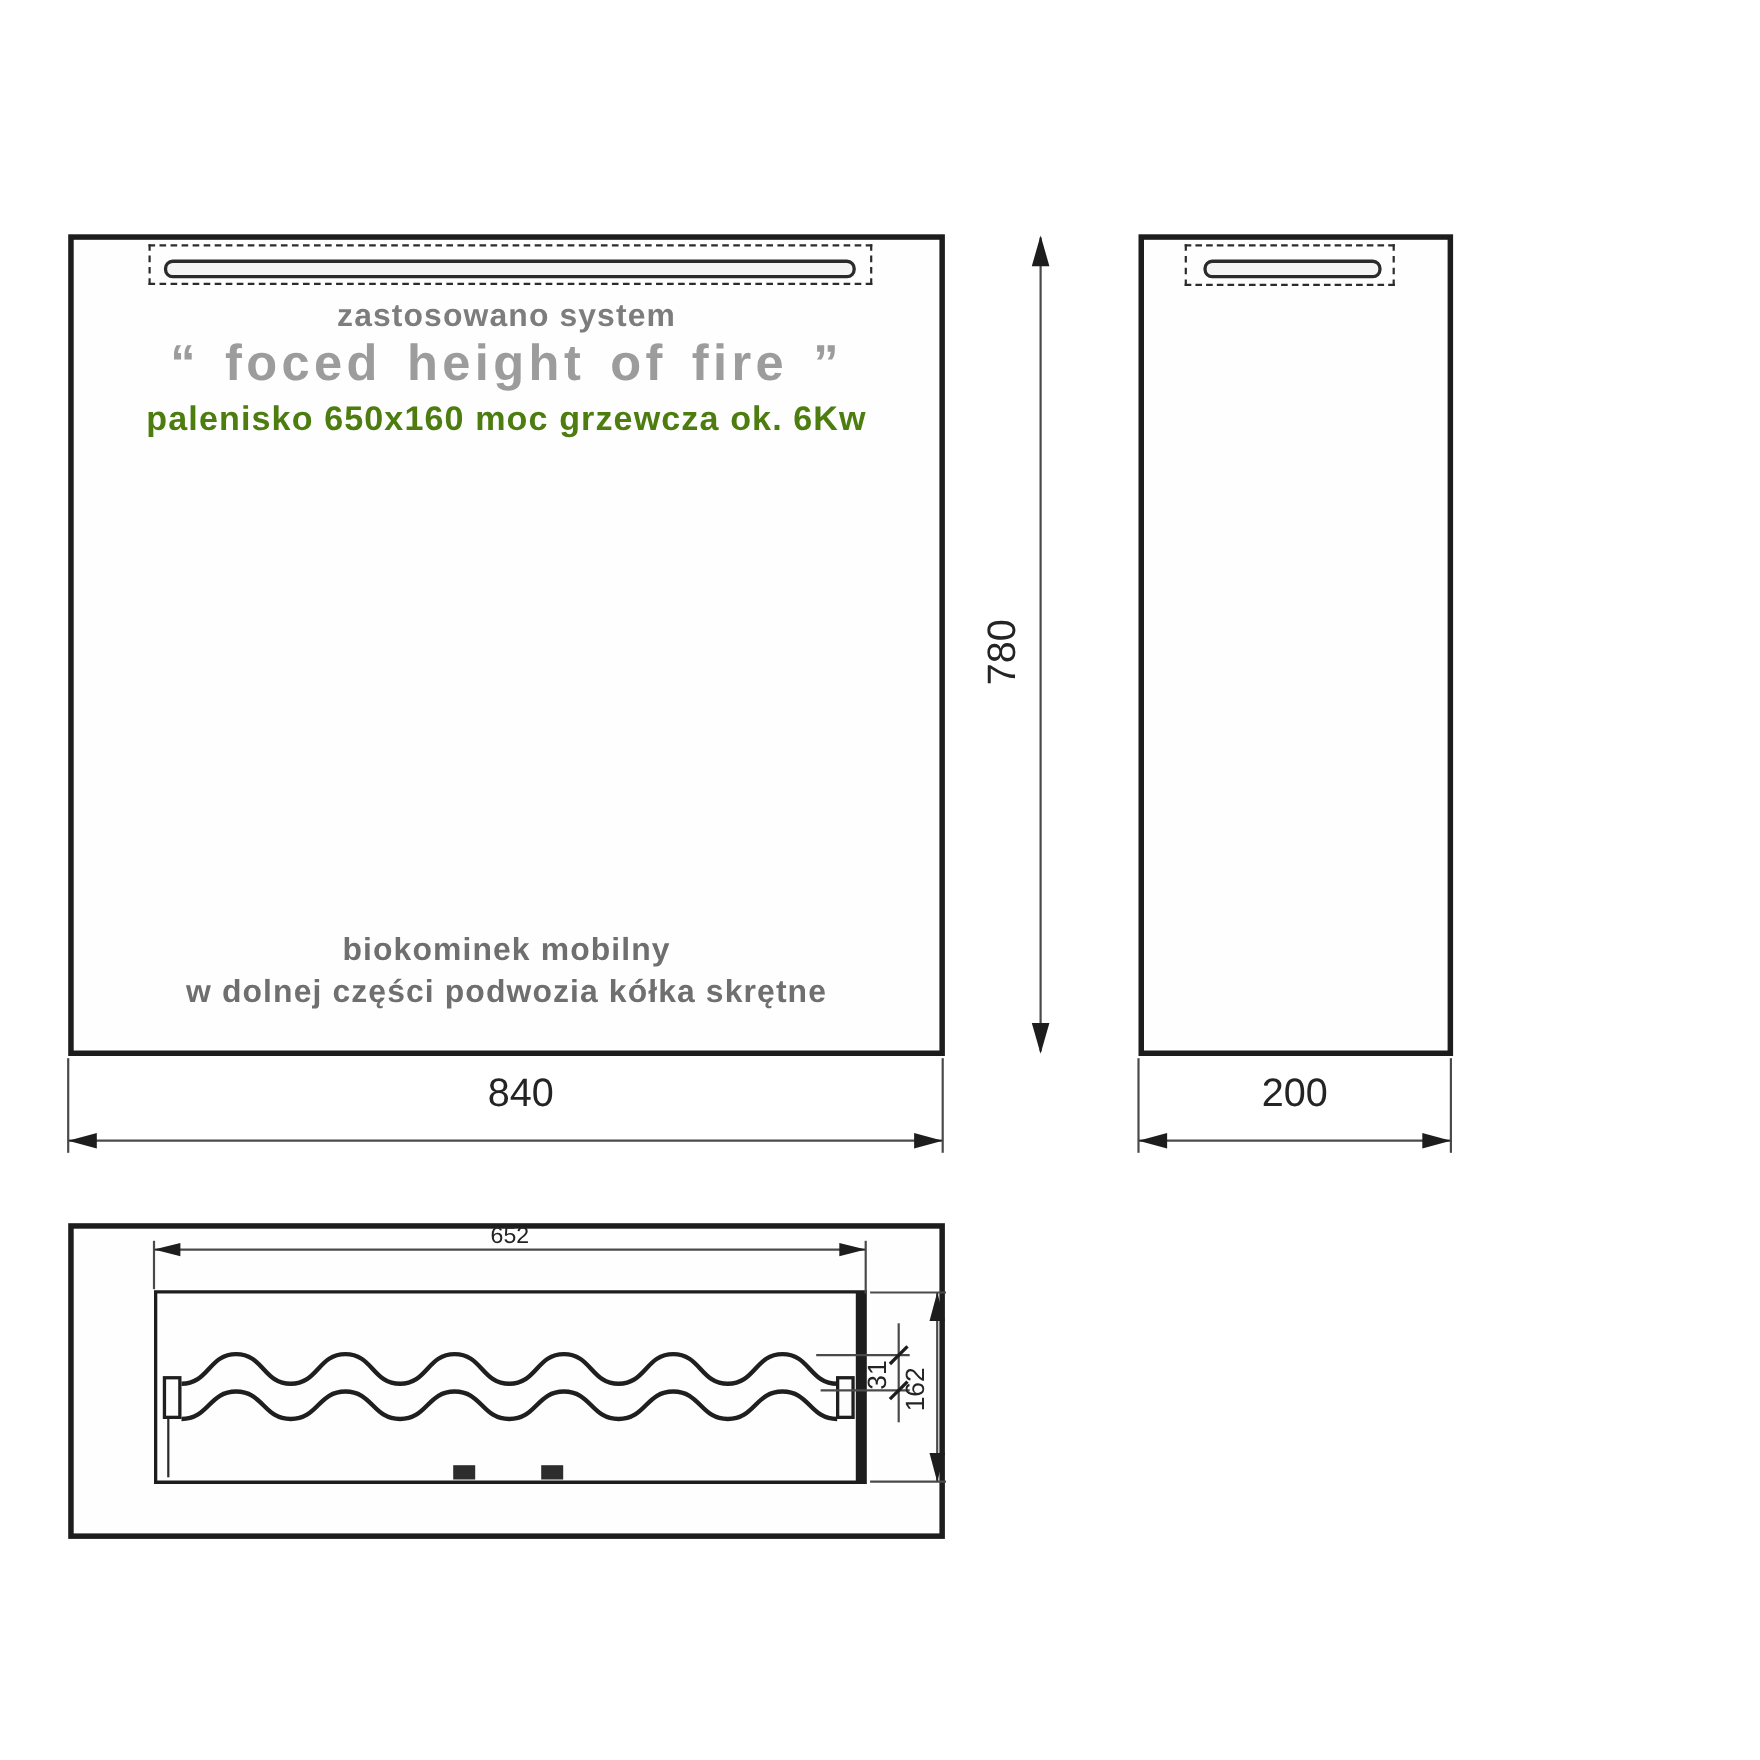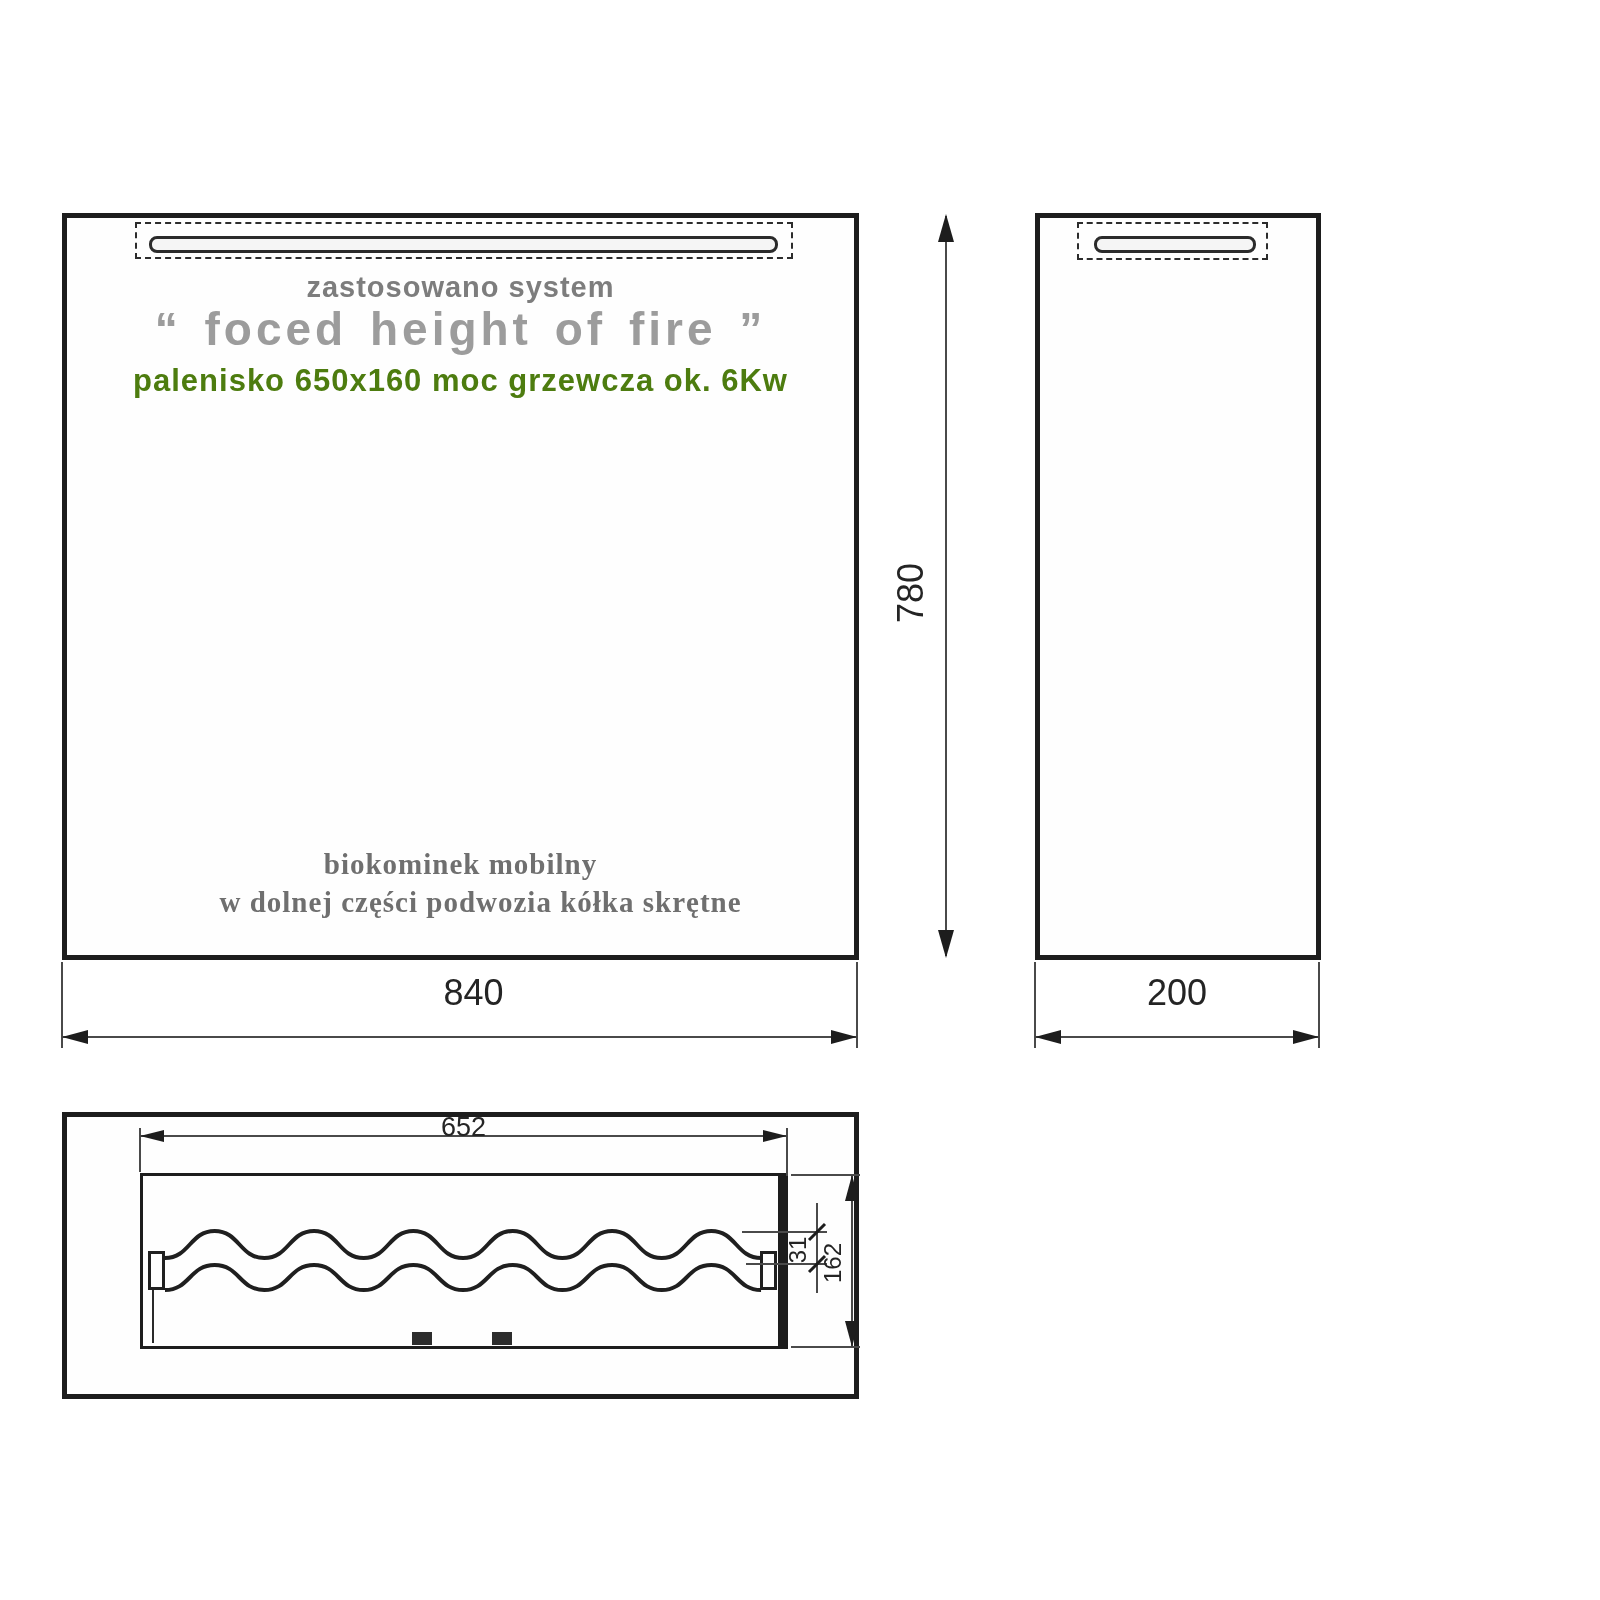--- a/index.html
+++ b/index.html
@@ -14,42 +14,42 @@
   .slot{border:3px solid #2b2b2b;border-radius:8px;background:#f5f5f5;box-sizing:border-box;}
   .tray{border:3px solid #1d1d1d;border-right-width:10px;box-sizing:border-box;background:#fefefe;}
   .cap{border:3px solid #1f1f1f;background:#fdfdfd;box-sizing:border-box;}
   .sq{background:#2d2d2d;}
   .innerline{background:#2a2a2a;}
   
   .note{left:62px;width:797px;text-align:center;font-weight:bold;}
   .note-sm{font-size:29px;color:#7d7d7d;letter-spacing:1px;}
   .note-big{font-size:46px;color:#9c9c9c;letter-spacing:4px;word-spacing:6px;}
   .note-mid{font-size:31px;color:#4d7c0f;letter-spacing:1px;}
-  .note-bot{font-size:29px;color:#6f6f6f;letter-spacing:1px;font-family:Liberation Serif, serif;}
+  .note-bot{font-size:29px;color:#6f6f6f;letter-spacing:1px;}
   
   .dim{color:#242424;font-size:36px;text-align:center;font-weight:normal;}
-  .dim-sm{font-size:27px;}
+  .dim-sm{font-size:21px;}
   .dim-xs{font-size:24px;}
   .rot{transform:rotate(-90deg);transform-origin:center center;}
   svg{position:absolute;left:0;top:0;pointer-events:none;}
 </style>
 </head>
 <body>
 
 <div id="canvas">
 
   <div class="abs view-box" style="left:62px;top:213px;width:797px;height:747px;"></div>
   <div class="abs dashed-zone" style="left:135px;top:222px;width:658px;height:37px;"></div>
   <div class="abs slot" style="left:149px;top:236px;width:629px;height:17px;"></div>
 
   <div class="abs note note-sm" style="top:271px;">zastosowano system</div>
   <div class="abs note note-big" style="top:302px;">“ foced height of fire ”</div>
   <div class="abs note note-mid" style="top:363px;">palenisko 650x160 moc grzewcza ok. 6Kw</div>
   <div class="abs note note-bot" style="top:848px;">biokominek mobilny</div>
-  <div class="abs note note-bot" style="top:886px;margin-left:20px;">w dolnej części podwozia kółka skrętne</div>
+  <div class="abs note note-bot" style="top:886px;">w dolnej części podwozia kółka skrętne</div>
 
   <div class="abs view-box" style="left:1035px;top:213px;width:286px;height:747px;"></div>
   <div class="abs dashed-zone" style="left:1077px;top:222px;width:191px;height:38px;"></div>
   <div class="abs slot" style="left:1094px;top:236px;width:162px;height:17px;"></div>
 
   <div class="abs view-box" style="left:62px;top:1112px;width:797px;height:287px;"></div>
   <div class="abs tray" style="left:140px;top:1173px;width:648px;height:176px;"></div>
   <div class="abs innerline" style="left:152px;top:1253px;width:2px;height:90px;"></div>
   <div class="abs cap" style="left:148px;top:1251px;width:17px;height:39px;"></div>
   <div class="abs cap" style="left:760px;top:1251px;width:17px;height:39px;"></div>

